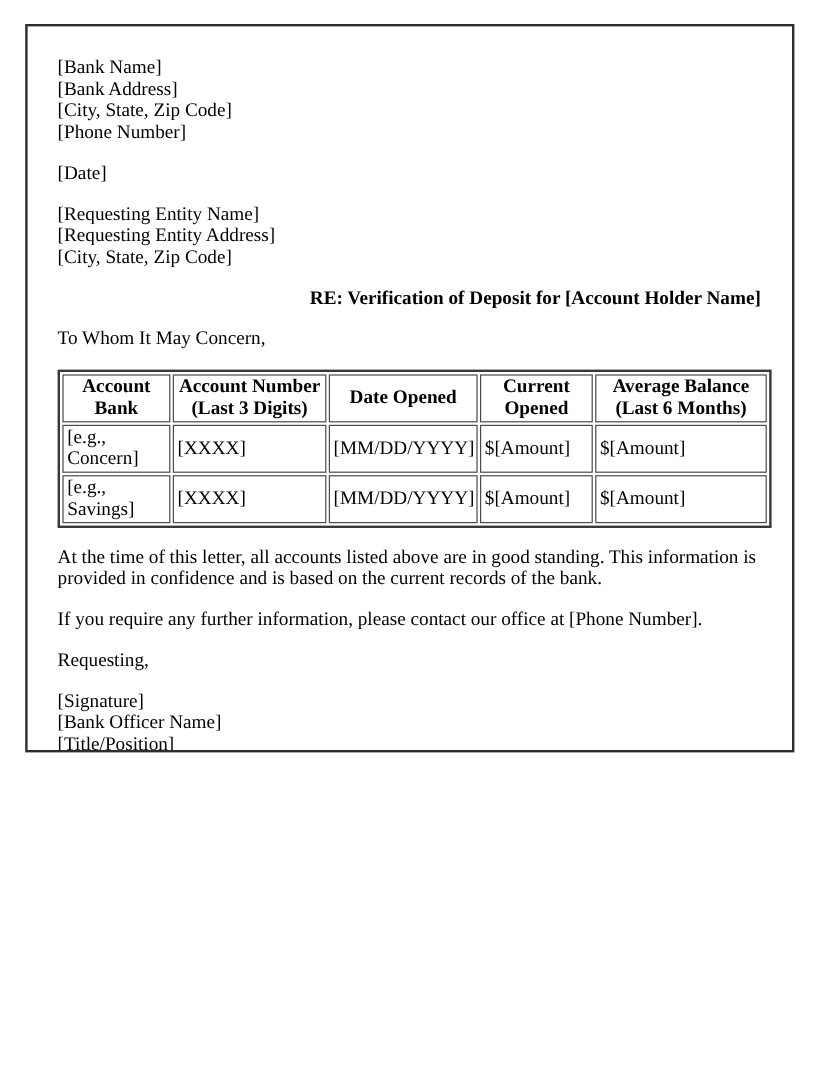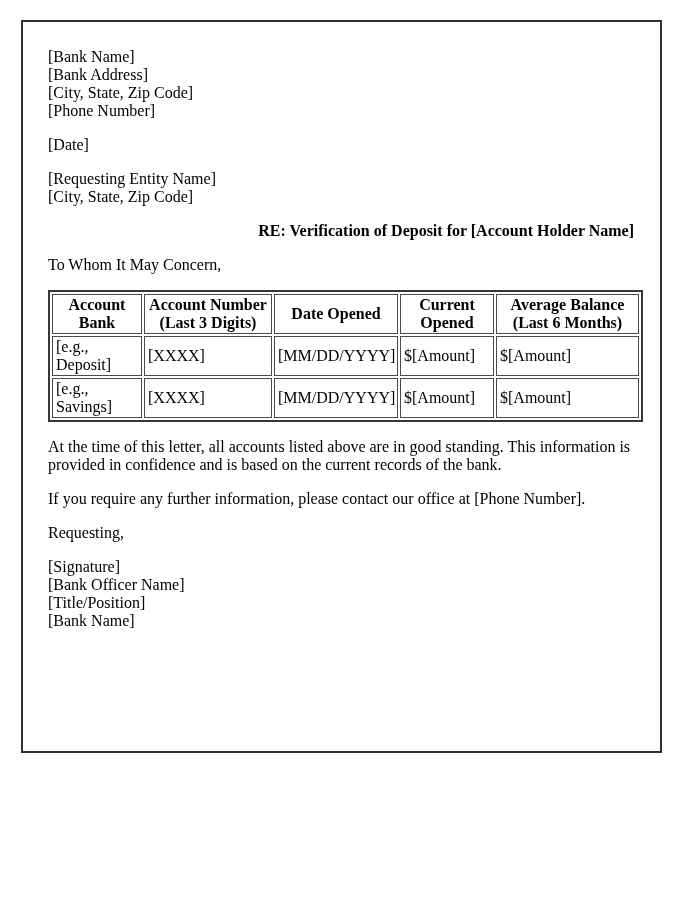--- a/index.html
+++ b/index.html
@@ -14,21 +14,21 @@
     font-family: "Liberation Serif", "DejaVu Serif", serif;
     font-size: 16px;
     line-height: 18px;
     color: #000000;
   }
   .sheet {
     position: absolute;
     left: 21px;
     top: 20px;
     width: 641px;
-    height: 733px;
+    height: 607px;
     box-sizing: border-box;
     border: 2px solid #2e2e2e;
     padding: 26px 26px 20px 25px;
     overflow: hidden;
   }
   .sheet > :first-child { margin-top: 0; }
   p, .block {
     margin: 16px 0;
   }
   .bold { font-weight: bold; text-align: right; }
@@ -73,20 +73,21 @@
     <div>[Bank Name]</div>
     <div>[Bank Address]</div>
     <div>[City, State, Zip Code]</div>
     <div>[Phone Number]</div>
   </div>
 
   <p>[Date]</p>
 
   <div class="block">
     <div>[Requesting Entity Name]</div>
+    <div>[Requesting Entity Address]</div>
     <div>[City, State, Zip Code]</div>
   </div>
 
   <p class="bold">RE: Verification of Deposit for [Account Holder Name]</p>
 
   <p>To Whom It May Concern,</p>
 
 
   <table class="accounts">
     <colgroup>
@@ -104,21 +105,21 @@
 (Last 3 Digits)</th>
         <th>Date Opened</th>
         <th>Current
 Opened</th>
         <th>Average Balance
 (Last 6 Months)</th>
       </tr>
     </thead>
     <tbody>
       <tr>
-        <td>[e.g., Deposit]</td>
+        <td>[e.g., Concern]</td>
         <td>[XXXX]</td>
         <td>[MM/DD/YYYY]</td>
         <td>$[Amount]</td>
         <td>$[Amount]</td>
       </tr>
       <tr>
         <td>[e.g., Savings]</td>
         <td>[XXXX]</td>
         <td>[MM/DD/YYYY]</td>
         <td>$[Amount]</td>

